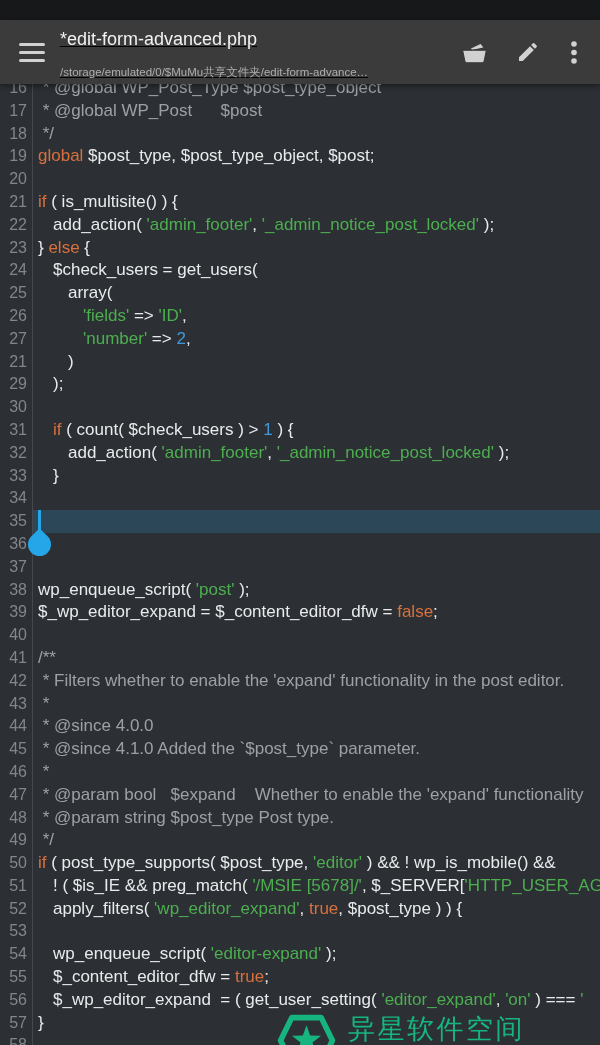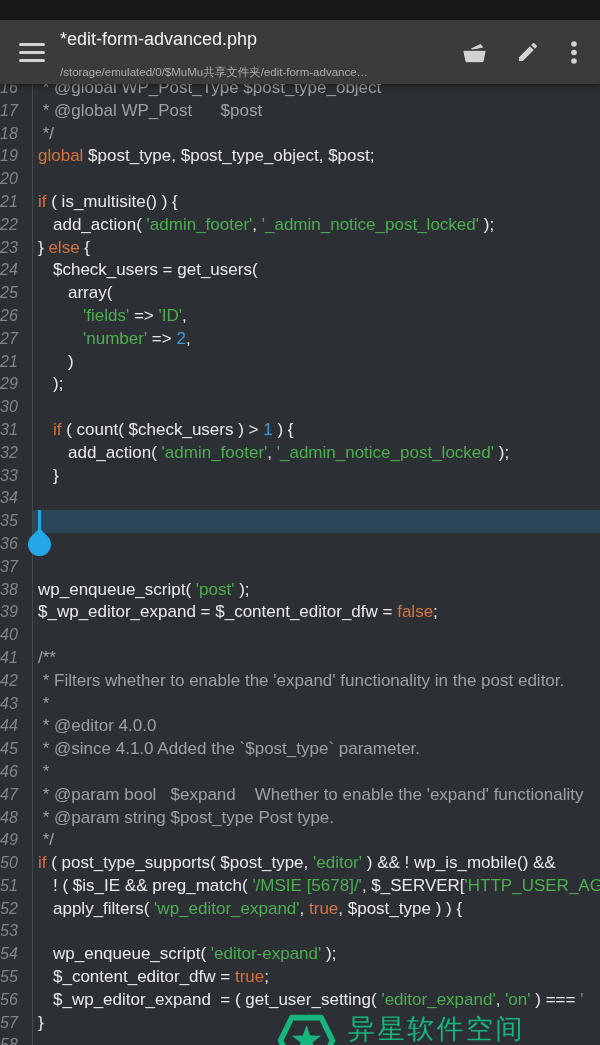--- a/index.html
+++ b/index.html
@@ -12,37 +12,37 @@
   .statusbar { height:20px; background:var(--statusbar); }
 
   
   .appbar { height:64px; background:var(--appbar); display:flex; align-items:center;
             padding:0 6px 0 10px; position:relative; z-index:3;
             box-shadow:0 2px 6px rgba(0,0,0,.45); }
   .menu-btn { width:44px; height:48px; display:flex; flex-direction:column;
               justify-content:center; gap:5px; background:none; border:0; padding:0 9px;
               cursor:pointer; }
   .menu-btn .bar { height:3px; width:26px; border-radius:1.5px; background:var(--iconfg); }
-  .titles { flex:1; min-width:0; margin-left:6px; padding-top:4px; }
+  .titles { flex:1; min-width:0; margin-left:6px; padding-top:4px;text-decoration:underline; }
   .title { font-size:18px; color:var(--titlefg); line-height:22px; white-space:nowrap; overflow:hidden; }
   .subtitle { font-size:11.5px; color:var(--pathfg); line-height:15px; margin-top:15px;
               white-space:nowrap; overflow:hidden; }
   .icon-btn { height:48px; display:flex; align-items:center; justify-content:center;
               background:none; border:0; color:var(--iconfg); cursor:pointer; }
   .icon-btn.folder { width:56px; }
   .icon-btn.pencil { width:52px; }
   .icon-btn.dots   { width:40px; }
 
   
   .editor { position:absolute; top:84px; left:0; right:0; bottom:0; overflow:hidden;
             background:var(--bg); }
   .lines { margin-top:-7px; }
   .line { display:flex; height:22.8px; line-height:22.8px; font-size:17px; }
-  .ln { flex:0 0 33px; padding-right:12px; color:var(--linenum);
-        font-size:16px; border-right:1px solid var(--divider);font-style:italic; }
+  .ln { flex:0 0 33px; padding-right:5px; text-align:right; color:var(--linenum);
+        font-size:16px; border-right:1px solid var(--divider); }
   .code { flex:1; display:block; white-space:pre; padding-left:5px;
           tab-size:15px; -moz-tab-size:15px; color:var(--fg); }
   .line.hl .code { background:var(--hlline); }
   .tok-pln { color:var(--fg); }
   .tok-com { color:var(--comment); }
   .tok-kwd { color:var(--keyword); }
   .tok-str { color:var(--string); }
   .tok-num { color:var(--number); }
 
   
@@ -206,21 +206,21 @@
         <div class="line">
           <span class="ln">42</span>
           <span class="code"><span class="tok-com"> * Filters whether to enable the 'expand' functionality in the post editor.</span></span>
         </div>
         <div class="line">
           <span class="ln">43</span>
           <span class="code"><span class="tok-com"> *</span></span>
         </div>
         <div class="line">
           <span class="ln">44</span>
-          <span class="code"><span class="tok-com"> * @editor 4.0.0</span></span>
+          <span class="code"><span class="tok-com"> * @since 4.0.0</span></span>
         </div>
         <div class="line">
           <span class="ln">45</span>
           <span class="code"><span class="tok-com"> * @since 4.1.0 Added the `$post_type` parameter.</span></span>
         </div>
         <div class="line">
           <span class="ln">46</span>
           <span class="code"><span class="tok-com"> *</span></span>
         </div>
         <div class="line">

